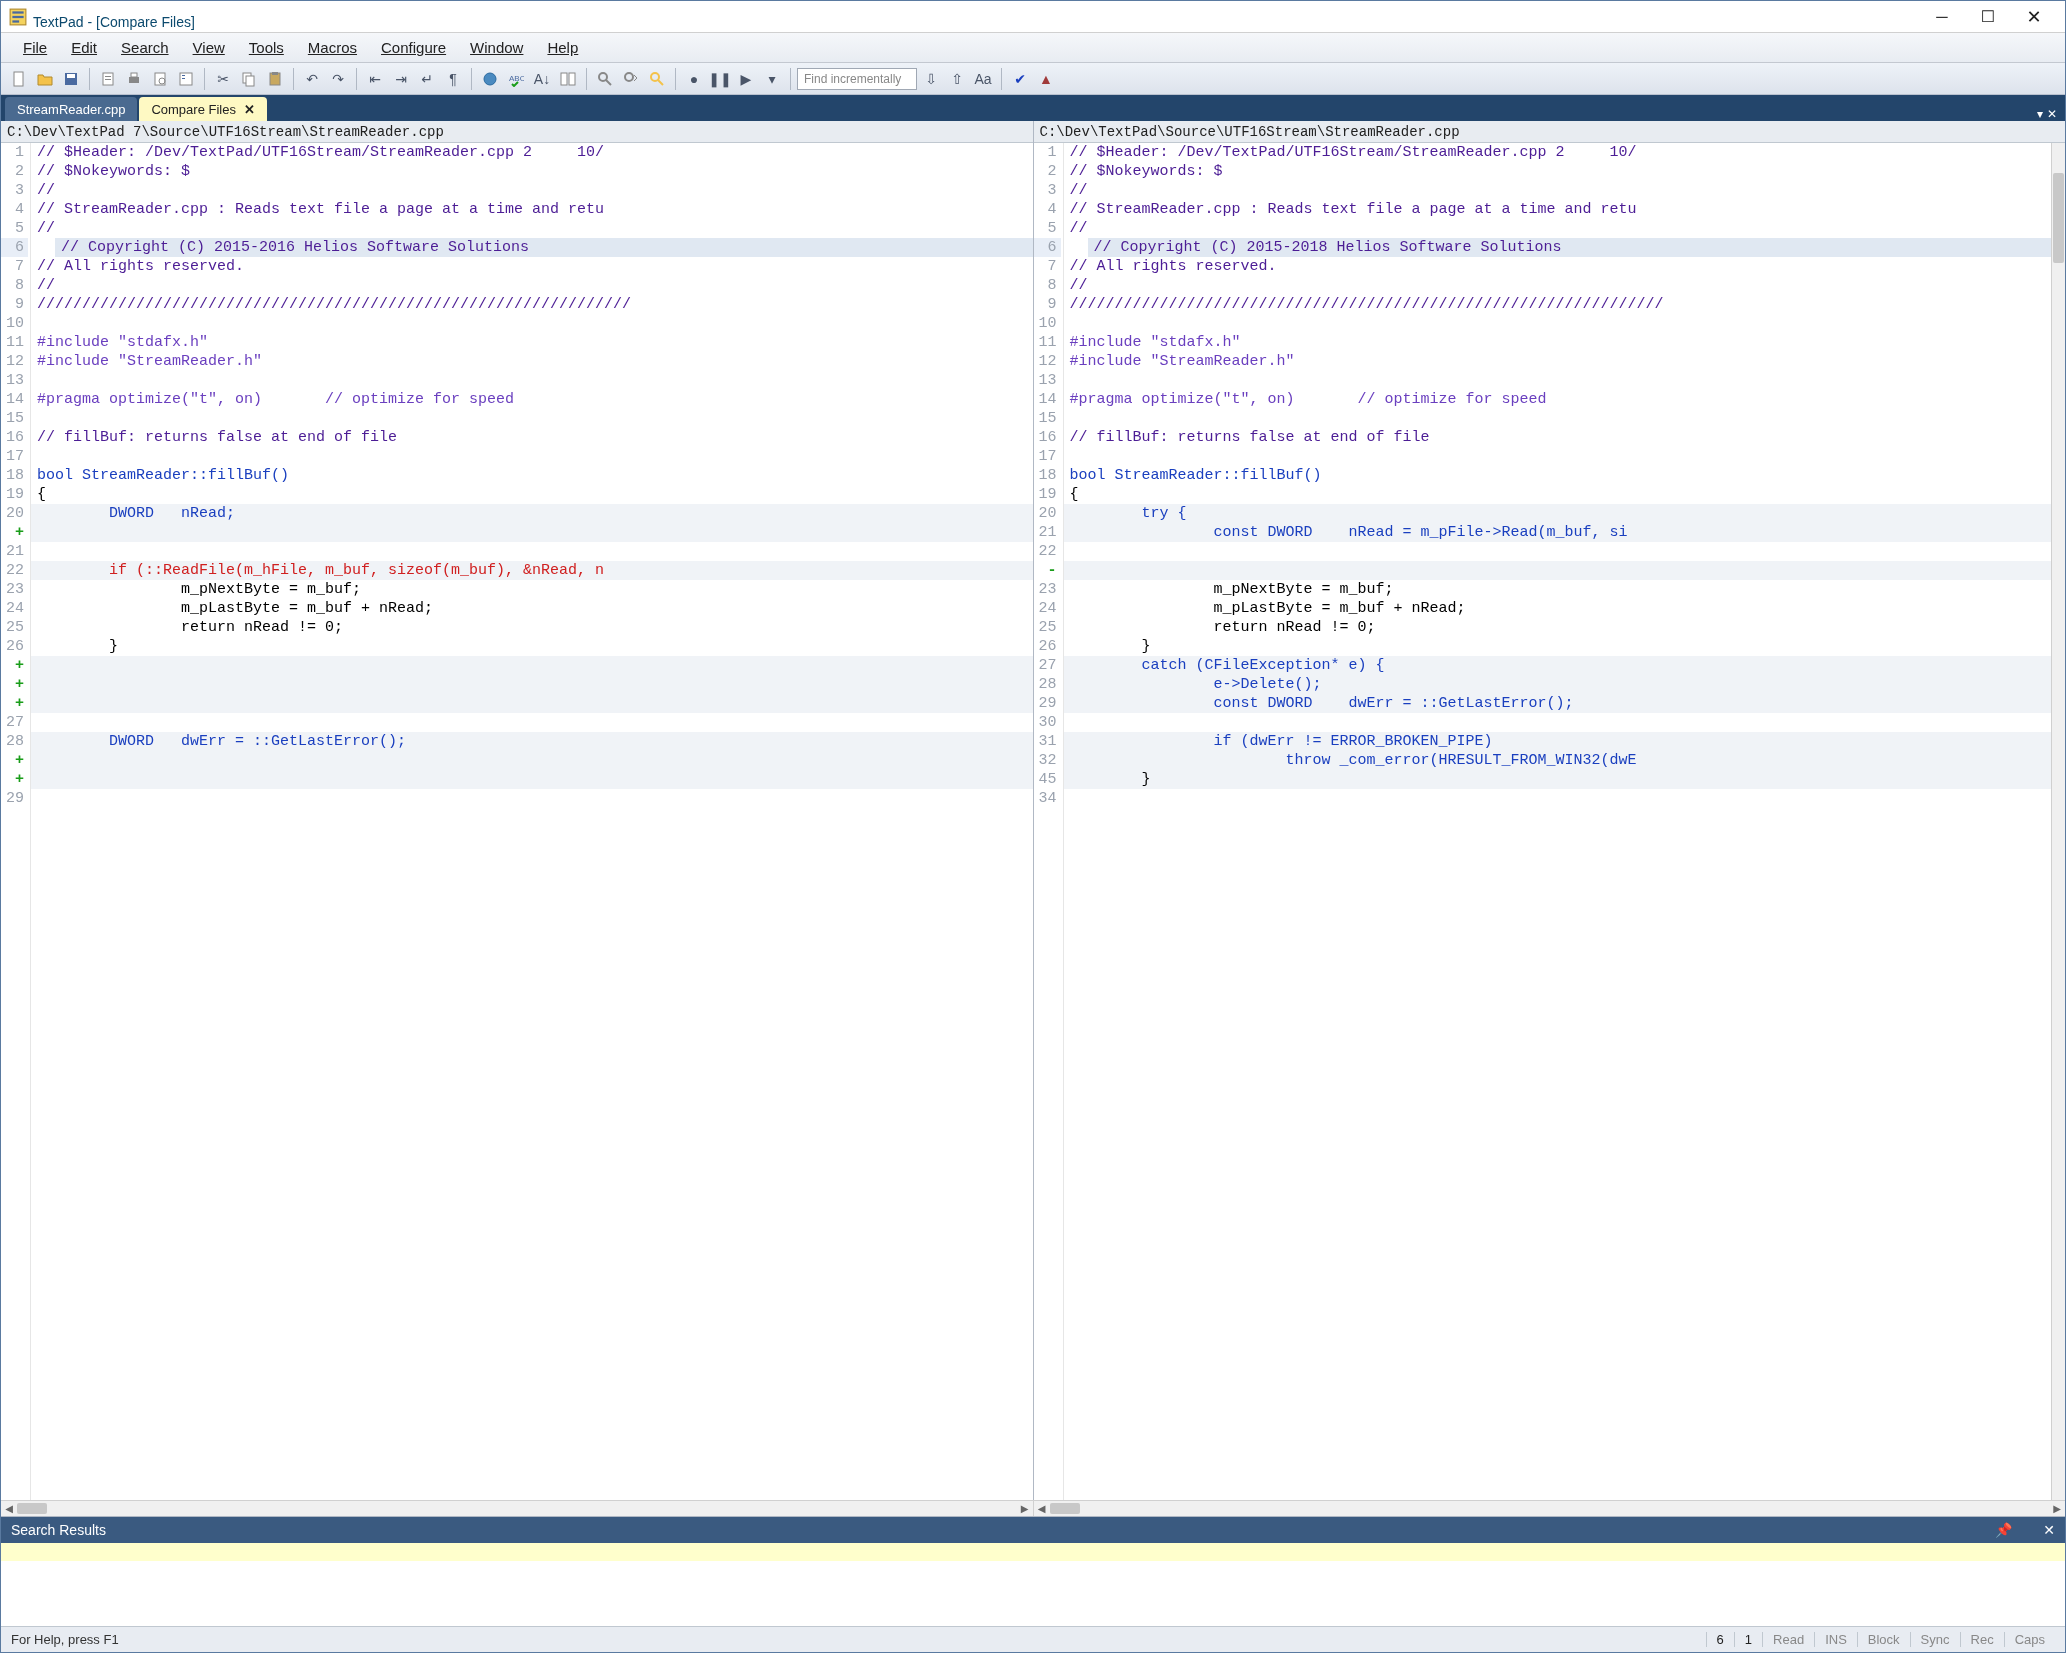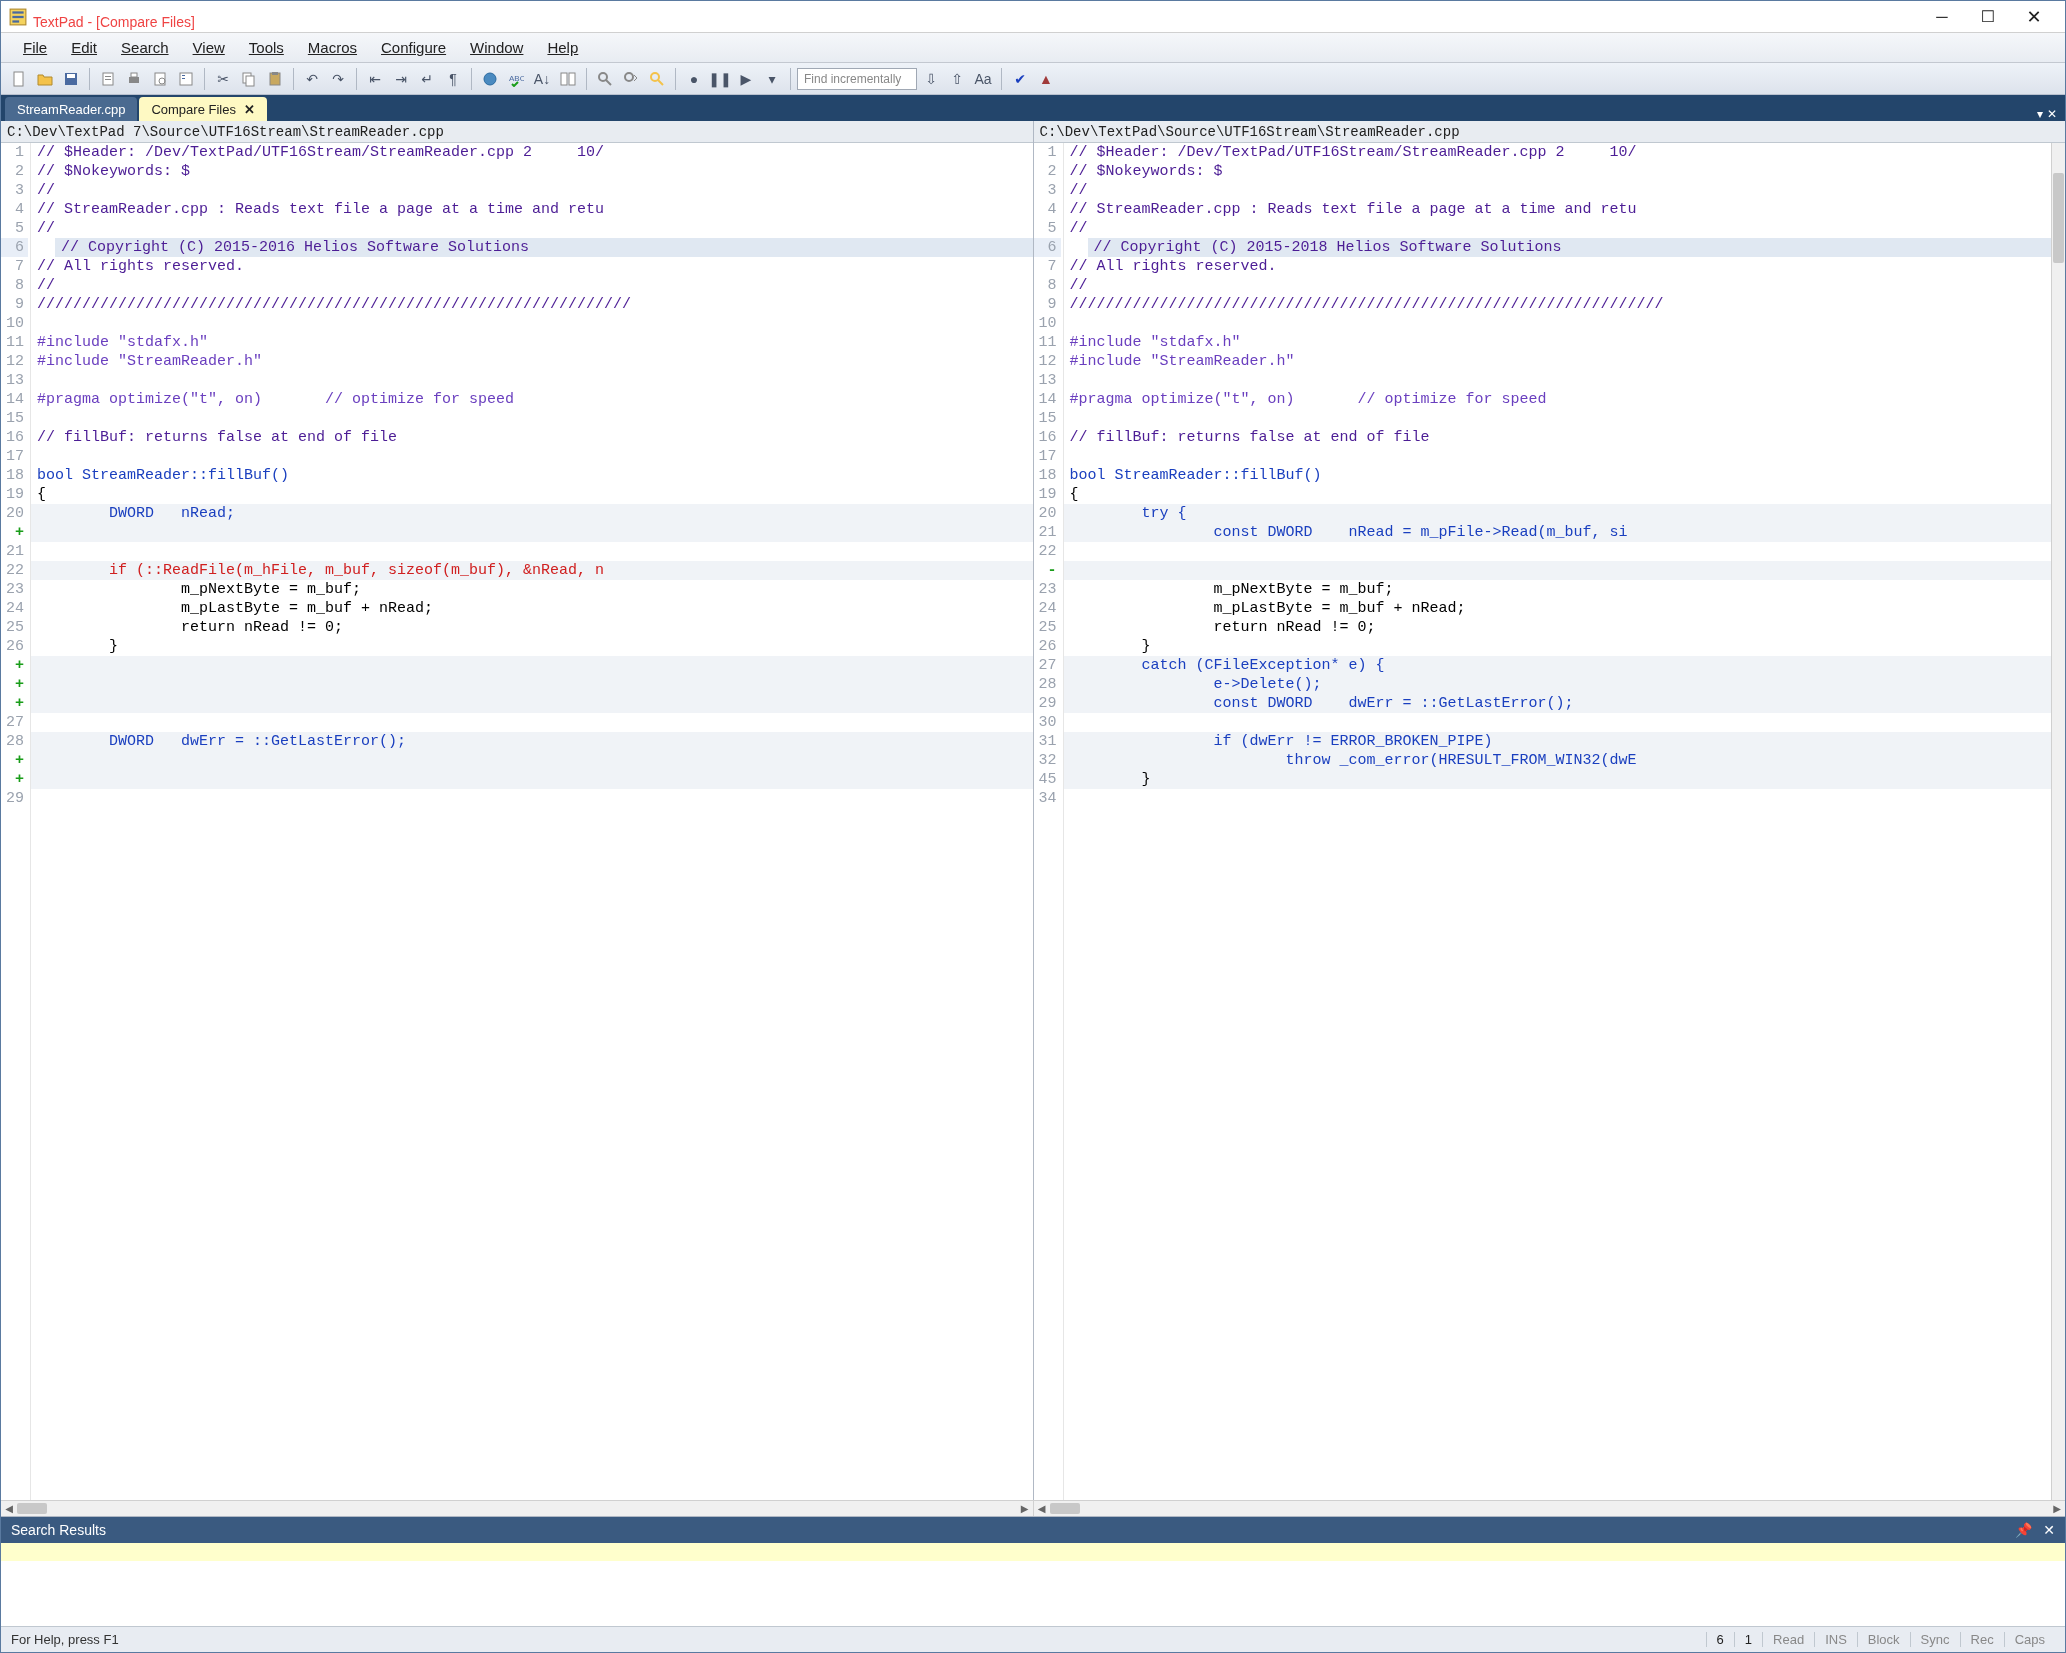--- a/index.html
+++ b/index.html
@@ -1,20 +1,20 @@
 <!DOCTYPE html>
 <html><head>
 <meta charset="utf-8">
 <style>
 * { margin: 0; padding: 0; box-sizing: border-box; }
 html, body { width: 100%; height: 100%; font-family: "Segoe UI", Tahoma, sans-serif; font-size: 13px; overflow: hidden; background: #fff; }
 .window { width: 100%; height: 100%; display: flex; flex-direction: column; border: 1px solid #5a7aa0; }
 .titlebar { height: 32px; background: #fff; display: flex; align-items: center; padding: 0 8px; border-bottom: 1px solid #d0d0d0; }
 .titlebar-icon { width: 18px; height: 18px; margin-right: 6px; display: inline-flex; align-items: center; justify-content: center; }
-.titlebar-text { flex: 1; font-size: 14px; color: #ef4444; margin-top: 10px; }
+.titlebar-text { flex: 1; font-size: 14px; color: #0c4a6e; margin-top: 10px; }
 .win-btns { display: flex; gap: 0; }
 .win-btn { width: 46px; height: 30px; display: flex; align-items: center; justify-content: center; background: transparent; border: none; font-size: 16px; color: #222; }
 .win-btn.close { font-size: 18px; }
 .menubar { height: 30px; background: linear-gradient(#f5f7fa,#e8ecf2); display: flex; align-items: center; padding: 0 10px; border-bottom: 1px solid #c3c8d0; }
 .menu-item { padding: 4px 12px; font-size: 15px; color: #222; cursor: default; }
 .menu-item .ul { text-decoration: underline; }
 .toolbar { height: 32px; background: linear-gradient(#eef2f8,#dde3ec); display: flex; align-items: center; padding: 0 6px; gap: 2px; border-bottom: 1px solid #b8c0ce; }
 .tbtn { width: 24px; height: 24px; display: flex; align-items: center; justify-content: center; border: 1px solid transparent; border-radius: 3px; color: #4a5568; font-size: 14px; }
 .tbtn svg { width: 16px; height: 16px; }
 .tsep { width: 1px; height: 22px; background: #b0b8c4; margin: 0 4px; }
@@ -48,21 +48,21 @@
 .c-pp { color: #6a3fbf; }
 .c-rm { color: #d02020; }
 .c-fn { color: #1a3fbf; }
 .hscroll-row { height: 16px; background: #f0f0f0; display: flex; border-top: 1px solid #d0d0d0; }
 .hscroll { flex: 1; display: flex; align-items: center; position: relative; border-right: 1px solid #d0d0d0; }
 .hscroll:last-child { border-right: none; }
 .hscroll .arrow { width: 16px; height: 16px; display: flex; align-items: center; justify-content: center; color: #666; font-size: 10px; }
 .hscroll .track { flex: 1; height: 100%; position: relative; }
 .hscroll .thumb { position: absolute; top: 2px; bottom: 2px; background: #c8c8c8; border-radius: 2px; }
 .search-panel { height: 110px; display: flex; flex-direction: column; border-top: 1px solid #b0b8c4; }
-.search-header { height: 26px; background: #3a5a80; color: #fff; display: flex; align-items: center; padding: 0 10px; font-size: 14px; }
+.search-header { height: 26px; background: #3a5a80; color: #fff; display: flex; align-items: center; padding: 0 10px; font-size: 14px; gap: 20px; }
 .search-header .sp { flex: 1; }
 .search-body { flex: 1; background: #fff; }
 .search-body .hl-row { height: 18px; background: #ffffcc; }
 .statusbar { height: 26px; background: #e8ecf2; border-top: 1px solid #c0c8d0; display: flex; align-items: center; padding: 0 10px; font-size: 13px; color: #333; }
 .statusbar .sp { flex: 1; }
 .statusbar .cell { padding: 0 10px; border-left: 1px solid #c0c8d0; color: #888; }
 .statusbar .cell.active { color: #222; }
 </style>
 </head>
 <body>

